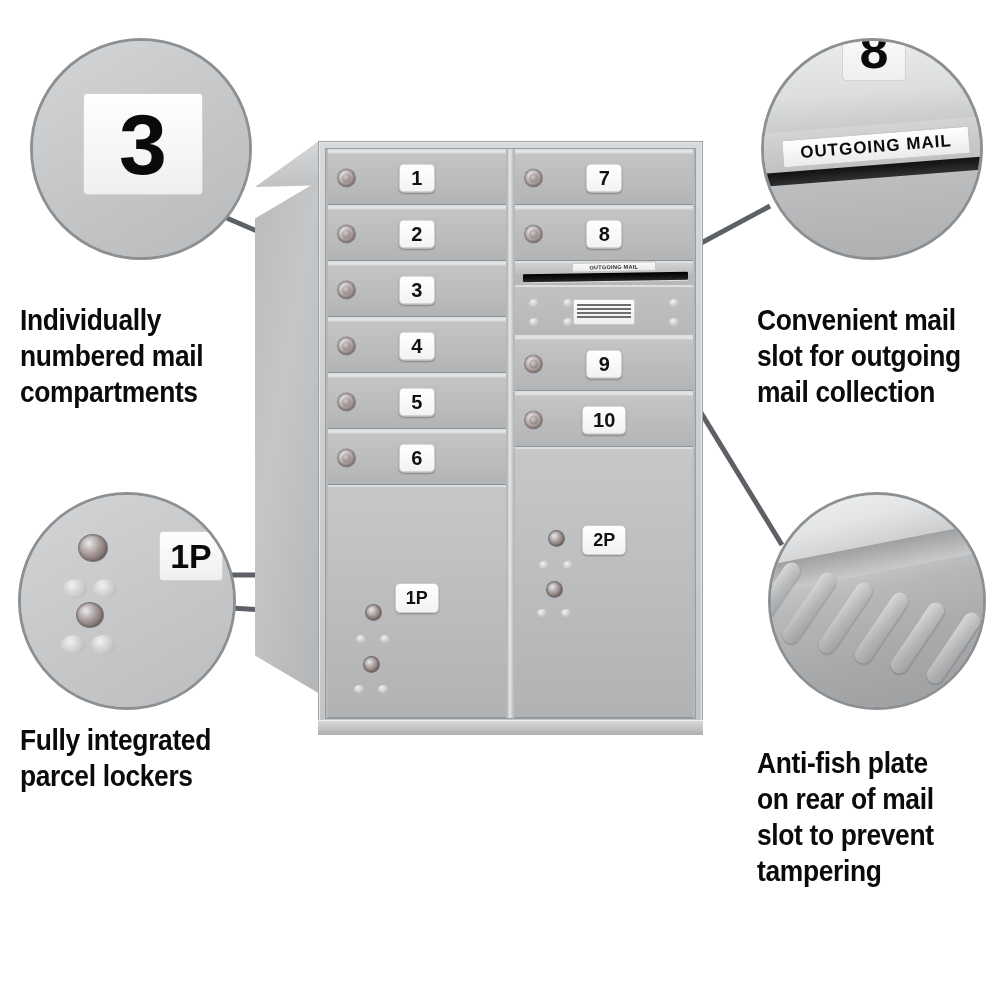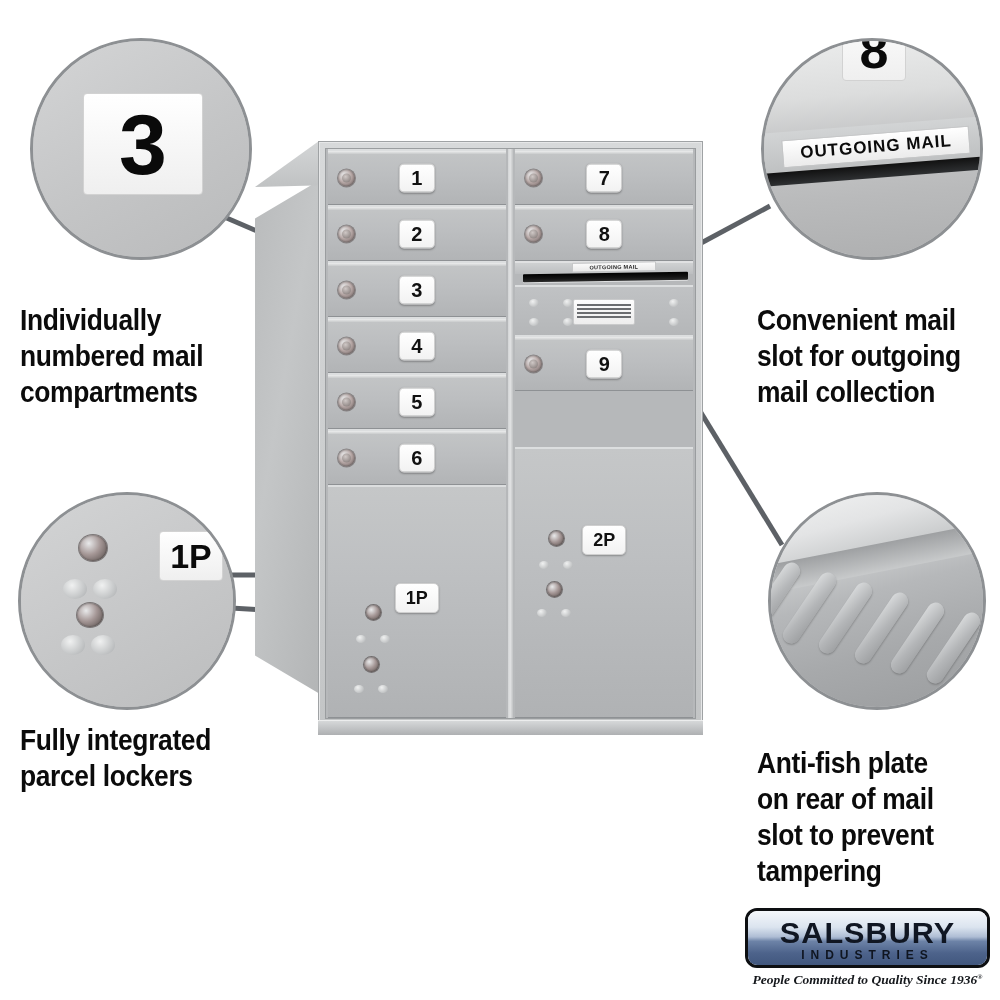--- a/index.html
+++ b/index.html
@@ -368,20 +368,24 @@
                 <i style="top:8px;"></i>
                 <i style="top:12px;"></i>
                 <i style="top:16px;"></i>
             </span>
           </div>
 
           <div class="door" style="top:186px;height:56px;">
             <span class="lock"></span>
             <span class="placard">9</span>
           </div>
+          <div class="door" style="top:242px;height:56px;">
+            <span class="lock"></span>
+            <span class="placard wide">10</span>
+          </div>
 
           <div class="parcel" style="top:298px;bottom:0px;">
             <span class="placard" style="left:50%;transform:translateX(-50%);top:76px;">2P</span>
             <span class="plock" style="left:34px;top:82px;"></span>
             <span class="bump" style="left:24px;top:112px;"></span>
             <span class="bump" style="left:48px;top:112px;"></span>
             <span class="plock" style="left:32px;top:133px;"></span>
             <span class="bump" style="left:22px;top:160px;"></span>
             <span class="bump" style="left:46px;top:160px;"></span>
           </div>
@@ -445,24 +449,14 @@
       <span class="tooth" style="left:174px;top:112px;"></span>
     </div>
   </div>
   <div class="caption right" style="left:757px;top:745px;width:300px;">
     <div>Anti-fish plate</div>
     <div>on rear of mail</div>
     <div>slot to prevent</div>
     <div>tampering</div>
   </div>
 
-  <div id="logo">
-    <div class="logo-pill">
-      <div class="logo-pill-grad"></div>
-      <div class="logo-word">SALSBURY</div>
-      <div class="logo-sub">INDUSTRIES</div>
-    </div>
-    <div class="logo-tag">
-      <span>People Committed to Quality Since 1936</span><sup>®</sup>
-    </div>
-  </div>
 
 </div>
 
 </body></html>

